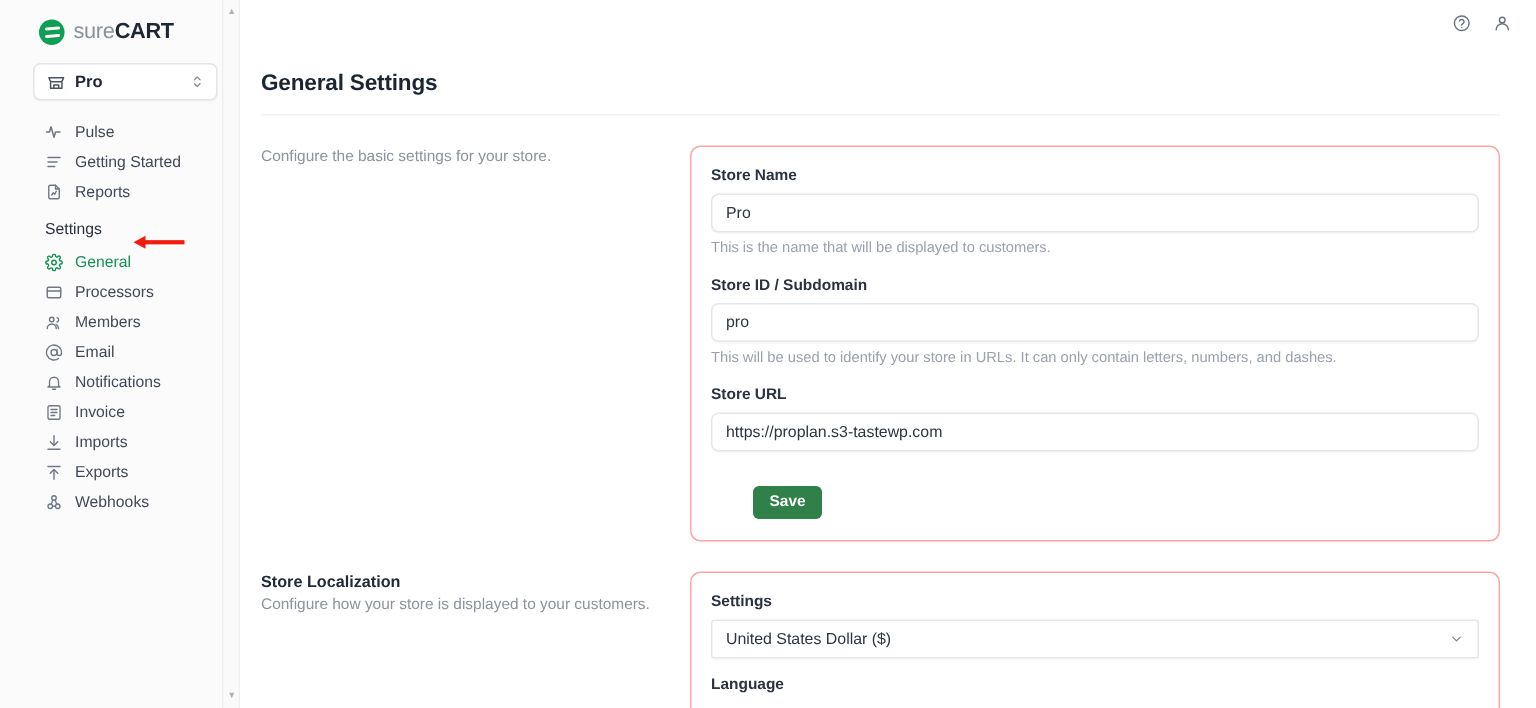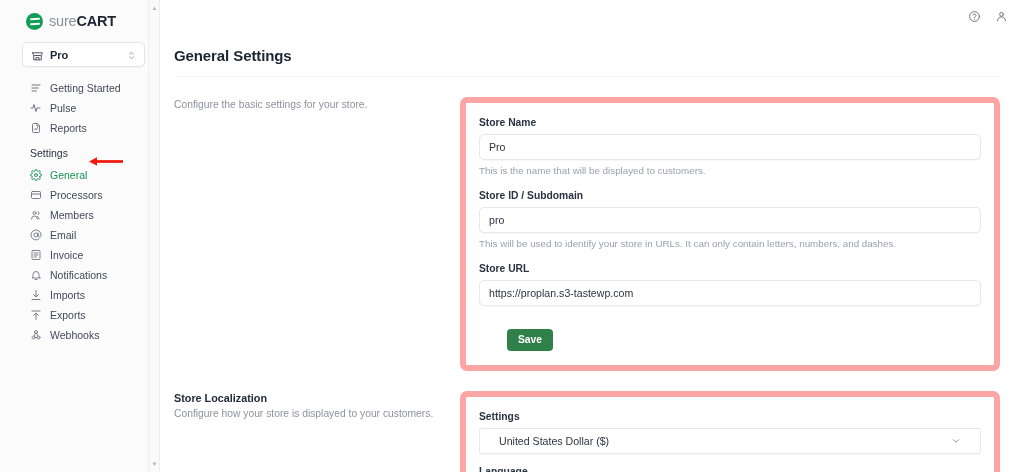--- a/index.html
+++ b/index.html
@@ -126,21 +126,21 @@
   .section-info h3 {
     margin: 0 0 3px 0; font-size: 10.8px; font-weight: 700; color: #222b38;
   }
   .section-info p {
     margin: 0; font-size: 10.3px; color: #8c939e; line-height: 1.35;
   }
 
   .card {
     flex: 1;
     background: #ffffff;
-    border: 6px solid #fca5a5;
+    border: 1px solid #fca5a5;
     border-radius: 7px;
     padding: 14px 13px 14px 13px;
     box-shadow: 0 1px 2px rgba(16,24,40,0.03);
   }
   .field { margin-bottom: 12px; }
   .field:last-child { margin-bottom: 0; }
   .field label {
     display: block; font-size: 10.3px; font-weight: 600;
     color: #2b3340; margin-bottom: 6px;
   }
@@ -153,21 +153,21 @@
     display: flex; align-items: center;
     box-shadow: 0 1px 1px rgba(16,24,40,0.03);
     font-family: "Liberation Sans", sans-serif;
     outline: none;
   }
   .select {
     height: 26px; width: 100%;
     border: 1px solid #e4e7eb; border-radius: 2px;
     background: #fff;
     font-size: 10.6px; color: #2d3542;
-    padding: 0 19px;
+    padding: 0 9px;
     display: flex; align-items: center; justify-content: space-between;
     box-shadow: 0 1px 1px rgba(16,24,40,0.03);
     cursor: pointer;
   }
   .select .chev { width: 10px; height: 10px; color: #7f8796; flex: 0 0 10px; }
   .hint {
     font-size: 9.8px; color: #9aa1ab; margin-top: 5px; line-height: 1.3;
   }
   .btn-save {
     display: inline-flex; align-items: center; justify-content: center;
@@ -213,40 +213,40 @@
           <path d="M8 9l4-4 4 4"></path>
             <path d="M16 15l-4 4-4-4"></path>
         </svg>
       </span>
     </div>
 
     <nav class="nav">
 
       <a class="nav-item">
         <span class="n-icon">
+          <svg viewBox="0 0 24 24" width="12" height="12" fill="none" stroke="currentColor" stroke-width="2" stroke-linecap="round" stroke-linejoin="round">
+              <path d="M2 12h4l2-7 4 14 2-7h6"></path>
+            </svg>
+        </span>
+        <span>Pulse</span>
+      </a>
+
+      <a class="nav-item">
+        <span class="n-icon">
           <svg viewBox="0 0 24 24" width="12" height="12" fill="none" stroke="currentColor" stroke-width="2" stroke-linecap="round">
               <path d="M4 6h16"></path>
               <path d="M4 12h12"></path>
               <path d="M4 18h9"></path>
             </svg>
         </span>
         <span>Getting Started</span>
       </a>
 
       <a class="nav-item">
         <span class="n-icon">
-          <svg viewBox="0 0 24 24" width="12" height="12" fill="none" stroke="currentColor" stroke-width="2" stroke-linecap="round" stroke-linejoin="round">
-              <path d="M2 12h4l2-7 4 14 2-7h6"></path>
-            </svg>
-        </span>
-        <span>Pulse</span>
-      </a>
-
-      <a class="nav-item">
-        <span class="n-icon">
           <svg viewBox="0 0 24 24" width="12" height="12" fill="none" stroke="currentColor" stroke-width="1.9" stroke-linecap="round" stroke-linejoin="round">
               <path d="M14 3H7a2 2 0 0 0-2 2v14a2 2 0 0 0 2 2h10a2 2 0 0 0 2-2V8z"></path>
               <path d="M14 3v5h5"></path>
               <path d="M9 16l2-3 2 2 2-4"></path>
             </svg>
         </span>
         <span>Reports</span>
       </a>
 
       <div class="nav-section">Settings</div>
@@ -284,42 +284,42 @@
       </a>
 
       <a class="nav-item">
         <span class="n-icon">
           <svg viewBox="0 0 24 24" width="12" height="12" fill="none" stroke="currentColor" stroke-width="1.8" stroke-linecap="round" stroke-linejoin="round">
               <circle cx="12" cy="12" r="4"></circle>
               <path d="M16 8v5a3 3 0 0 0 6 0v-1a10 10 0 1 0-4 8"></path>
             </svg>
         </span>
         <span>Email</span>
+      </a>
+
+      <a class="nav-item">
+        <span class="n-icon">
+          <svg viewBox="0 0 24 24" width="12" height="12" fill="none" stroke="currentColor" stroke-width="1.8" stroke-linecap="round" stroke-linejoin="round">
+              <path d="M18 16V11a6 6 0 1 0-12 0v5l-2 2h16z"></path>
+              <path d="M10 21h4"></path>
+            </svg>
+        </span>
+        <span>Notifications</span>
       </a>
 
       <a class="nav-item">
         <span class="n-icon">
           <svg viewBox="0 0 24 24" width="12" height="12" fill="none" stroke="currentColor" stroke-width="1.8" stroke-linecap="round" stroke-linejoin="round">
               <rect x="4" y="3" width="16" height="18" rx="2"></rect>
               <path d="M8 8h8"></path>
               <path d="M8 12h8"></path>
               <path d="M8 16h5"></path>
             </svg>
         </span>
         <span>Invoice</span>
-      </a>
-
-      <a class="nav-item">
-        <span class="n-icon">
-          <svg viewBox="0 0 24 24" width="12" height="12" fill="none" stroke="currentColor" stroke-width="1.8" stroke-linecap="round" stroke-linejoin="round">
-              <path d="M18 16V11a6 6 0 1 0-12 0v5l-2 2h16z"></path>
-              <path d="M10 21h4"></path>
-            </svg>
-        </span>
-        <span>Notifications</span>
       </a>
 
       <a class="nav-item">
         <span class="n-icon">
           <svg viewBox="0 0 24 24" width="12" height="12" fill="none" stroke="currentColor" stroke-width="1.9" stroke-linecap="round" stroke-linejoin="round">
               <path d="M12 3v12"></path>
               <path d="M7 11l5 5 5-5"></path>
               <path d="M4 21h16"></path>
             </svg>
         </span>

